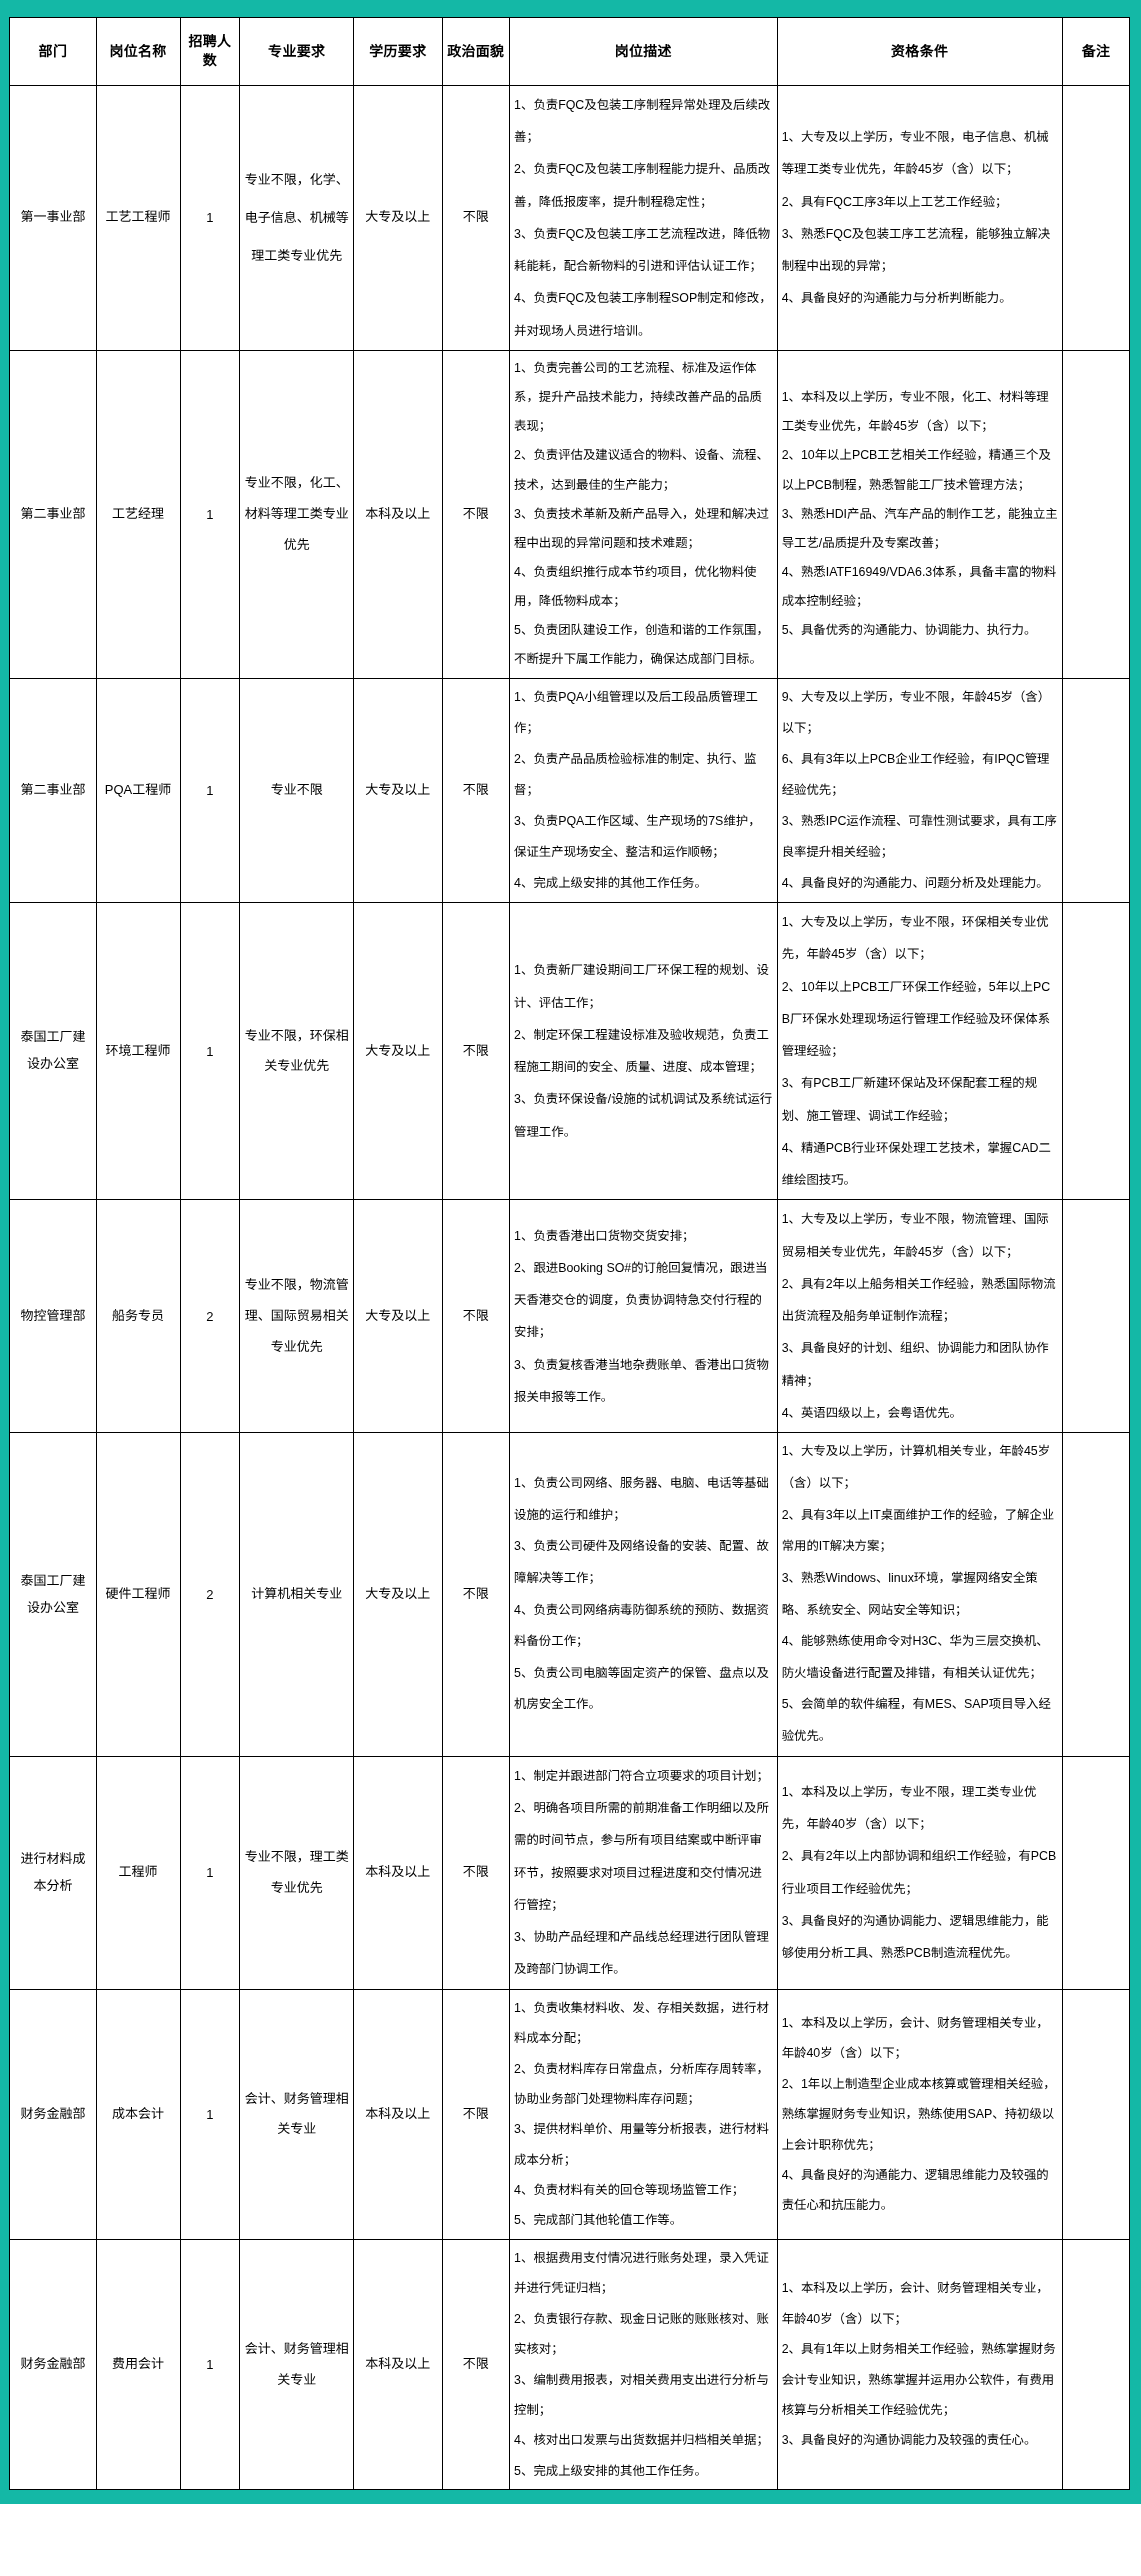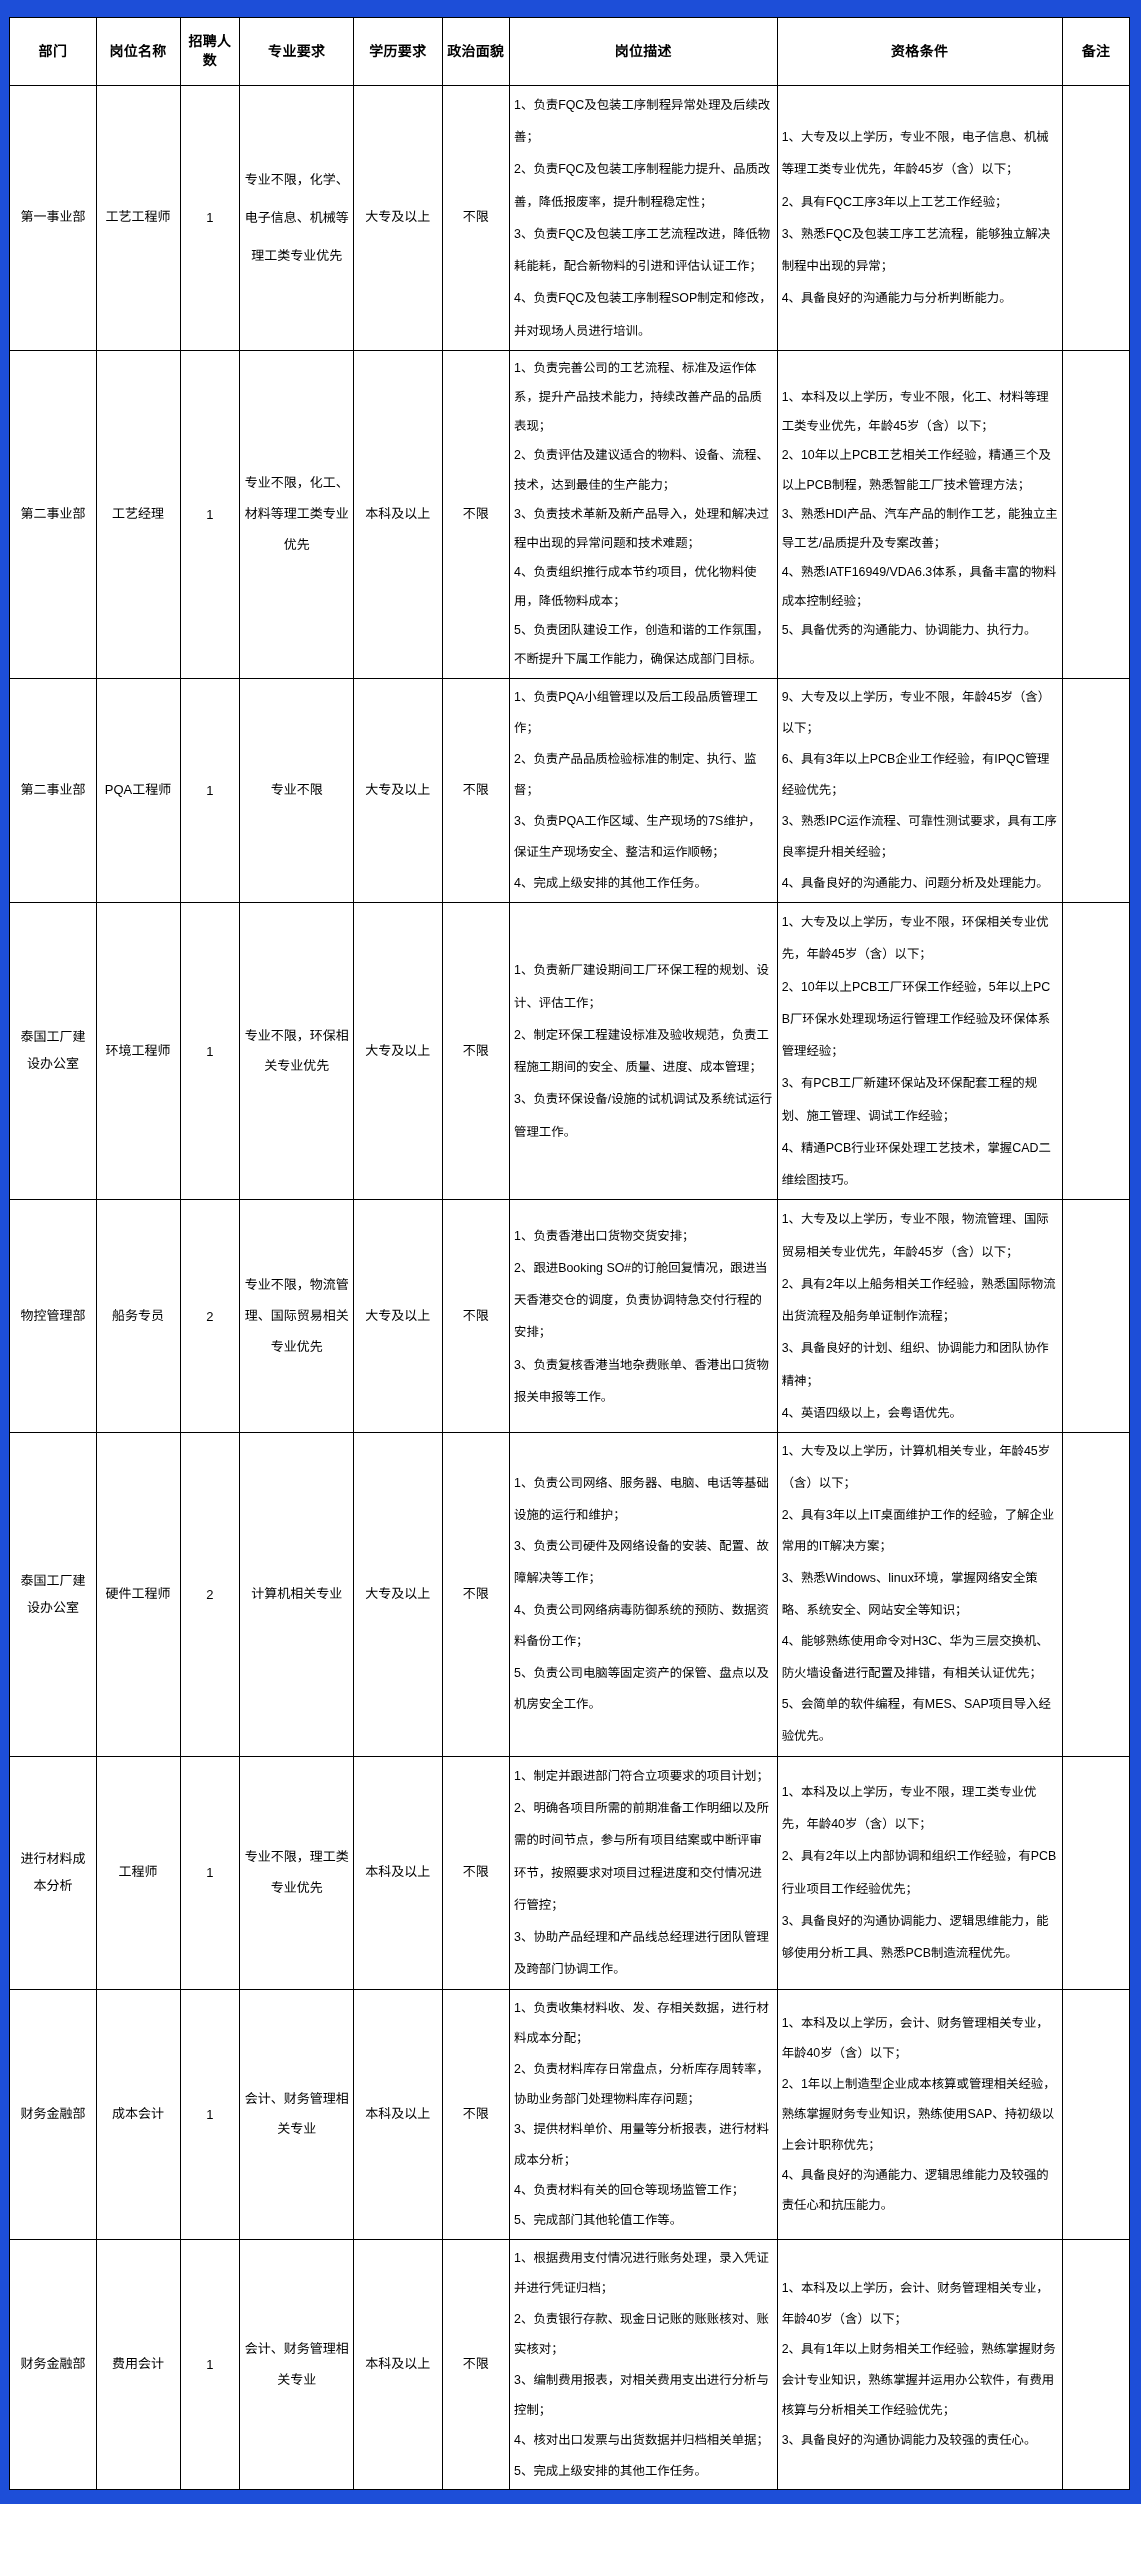--- a/index.html
+++ b/index.html
@@ -11,21 +11,21 @@
   body {
     width: 1141px;
     font-family: "Liberation Sans", "DejaVu Sans", sans-serif;
     color: #000000;
     -webkit-font-smoothing: none;
   }
   .sheet {
     width: 1141px;
     box-sizing: border-box;
     padding: 16.5px 9.3px 13.4px 9.3px;
-    background: #1d4ed8;
+    background: #14b8a6;
   }
   table.recruit-table {
     border-collapse: collapse;
     table-layout: fixed;
     width: 1121px;
     margin: 0;
   }
   table.recruit-table th,
   table.recruit-table td {
     border: 1px solid #000000;

